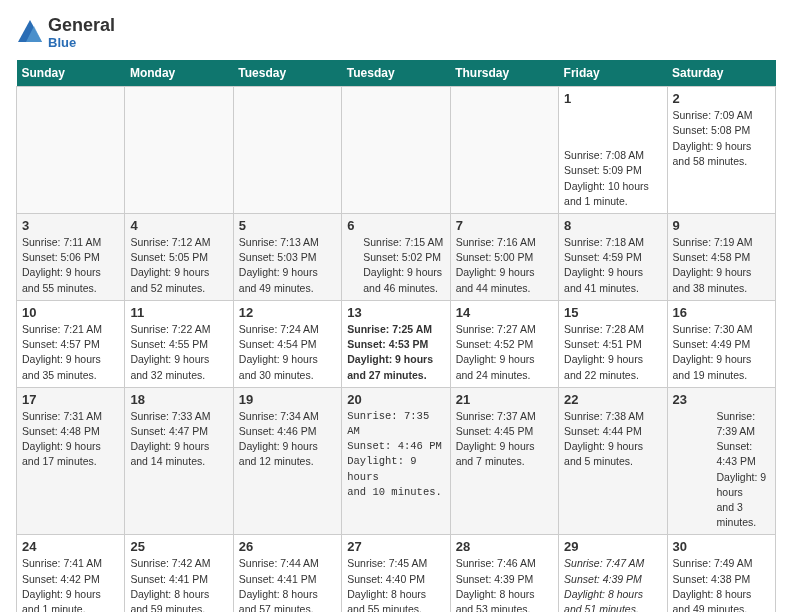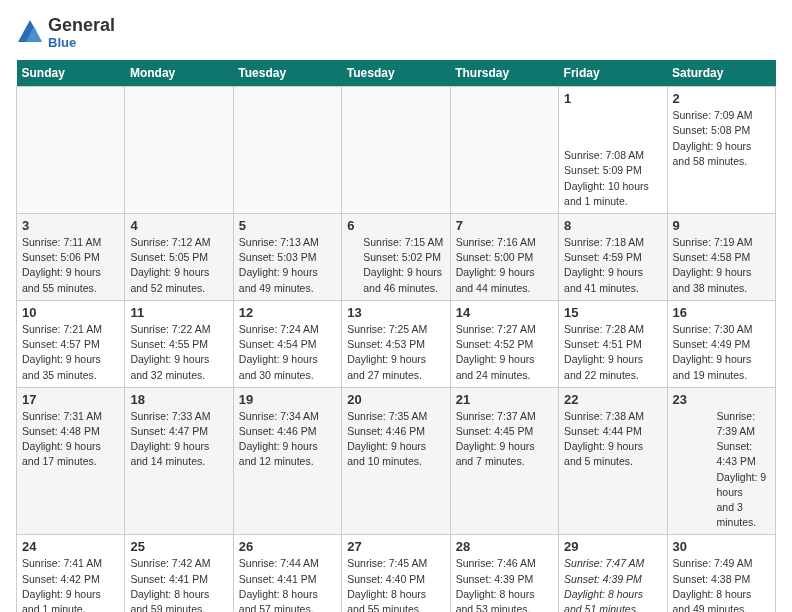--- a/index.html
+++ b/index.html
@@ -213,21 +213,21 @@
         </td>
         <td>
           <span class="day-num">12</span>
           <div class="day-detail" style="white-space: pre-line;">Sunrise: 7:24 AM
 Sunset: 4:54 PM
 Daylight: 9 hours
 and 30 minutes.</div>
         </td>
         <td>
           <span class="day-num">13</span>
-          <div class="day-detail" style="white-space: pre-line;">Sunrise: 7:25 AM
+          <div class="day-detail" style="white-space: pre-line; font-weight: bold;">Sunrise: 7:25 AM
 Sunset: 4:53 PM
 Daylight: 9 hours
 and 27 minutes.</div>
         </td>
         <td>
           <span class="day-num">14</span>
           <div class="day-detail" style="white-space: pre-line;">Sunrise: 7:27 AM
 Sunset: 4:52 PM
 Daylight: 9 hours
 and 24 minutes.</div>
@@ -264,21 +264,21 @@
         </td>
         <td>
           <span class="day-num">19</span>
           <div class="day-detail" style="white-space: pre-line;">Sunrise: 7:34 AM
 Sunset: 4:46 PM
 Daylight: 9 hours
 and 12 minutes.</div>
         </td>
         <td>
           <span class="day-num">20</span>
-          <div class="day-detail" style="white-space: pre-line;">Sunrise: 7:35 AM
+          <div class="day-detail" style="white-space: pre-line; font-family: Liberation Mono, monospace;">Sunrise: 7:35 AM
 Sunset: 4:46 PM
 Daylight: 9 hours
 and 10 minutes.</div>
         </td>
         <td>
           <span class="day-num">21</span>
           <div class="day-detail" style="white-space: pre-line;">Sunrise: 7:37 AM
 Sunset: 4:45 PM
 Daylight: 9 hours
 and 7 minutes.</div>

